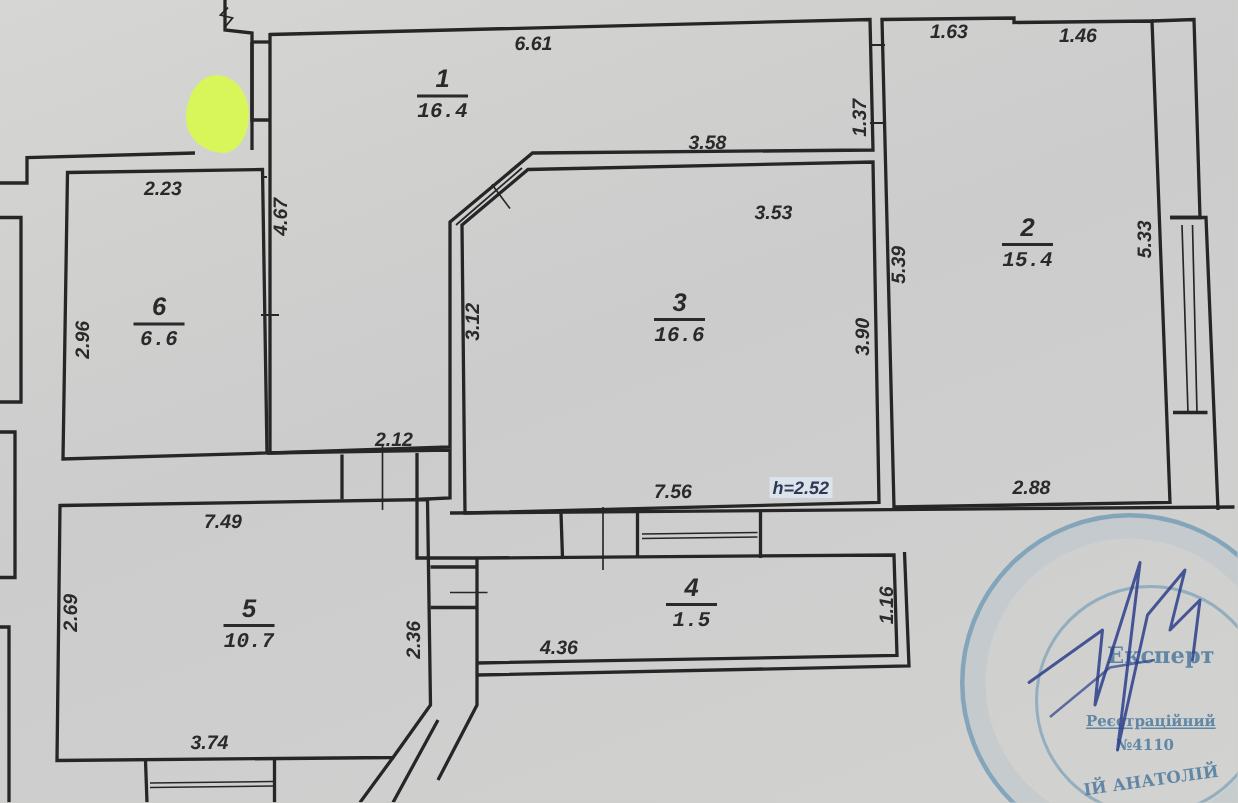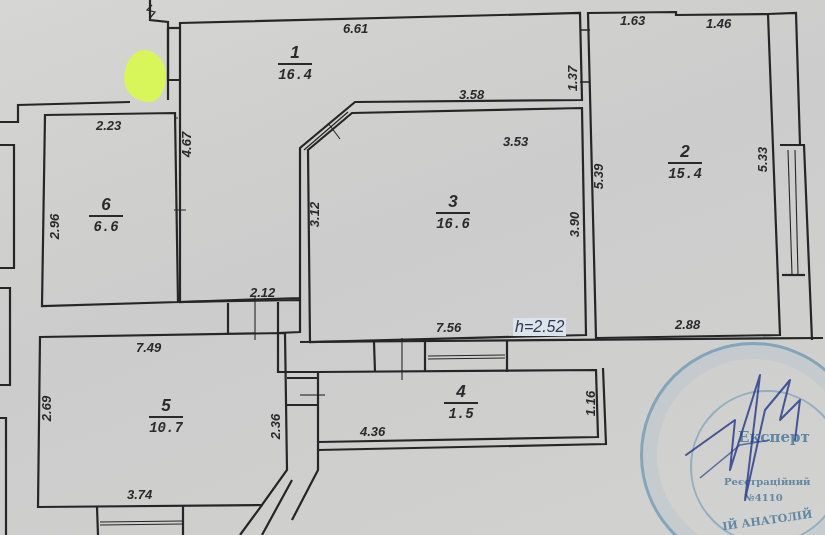--- a/index.html
+++ b/index.html
@@ -17,21 +17,21 @@
   }
   .dim.v { transform: rotate(-90deg); transform-origin: center center; }
   .room {
     position: absolute; text-align: center; color: #2a2a2a;
     font-weight: bold; font-style: italic; line-height: 1;
   }
   .room .num { font-size: 17px; display: block; padding-bottom: 2px; }
   .room .bar { display: block; height: 2px; background: #2a2a2a; margin: 0 auto 3px auto; width: 34px; }
   .room .area { font-size: 14px; display: block; font-family: Liberation Mono, monospace; }
   .height-label {
-    position: absolute; left: 513px; top: 318px; font-size: 16px; font-weight: normal;
+    position: absolute; left: 513px; top: 318px; font-size: 12px; font-weight: bold;
     font-style: italic; color: #2c3a55; background: #dde3ea; padding: 0 2px;
   }
   .stamp {
     position: absolute; left: 640px; top: 342px; width: 220px; height: 220px;
     border-radius: 50%; border: 3px solid rgba(70,130,170,0.55);
     box-shadow: inset 0 0 0 14px rgba(120,165,195,0.12);
   }
   .stamp-inner {
     position: absolute; left: 690px; top: 390px; width: 150px; height: 150px;
     border-radius: 50%; border: 2px solid rgba(70,130,170,0.45);
@@ -165,20 +165,20 @@
   <div class="dim" style="left:127px; top:488px;">3.74</div>
 
   <div class="dim" style="left:96px; top:119px;">2.23</div>
   <div class="dim v" style="left:42px; top:220px;">2.96</div>
 
   <div class="dim" style="left:208px; top:286px;margin-left:42px;">2.12</div>
 
   <div class="stamp"></div>
   <div class="stamp-inner"></div>
   <div class="stamp-text" style="left:738px; top:428px; font-size:15px;">Експерт</div>
-  <div class="stamp-text" style="left:724px; top:476px; font-size:10px;">Реєстраційний</div>
+  <div class="stamp-text" style="left:724px; top:476px; font-size:10px;text-decoration:underline;">Реєстраційний</div>
   <div class="stamp-text" style="left:744px; top:492px; font-size:10px;">№4110</div>
   <div class="stamp-text" style="left:722px; top:514px; font-size:11px; transform:rotate(-8deg);">ІЙ АНАТОЛІЙ</div>
   <svg style="position:absolute;left:0;top:0;" width="825" height="535">
     <path d="M686 455 L735 420 L730 470 L760 375 L745 500 L765 410 L790 380 L780 420 L800 400 L795 440" fill="none" stroke="#2b3e8a" stroke-width="2" stroke-linecap="round" stroke-linejoin="round" opacity="0.85"></path>
     <path d="M700 478 L740 445 L770 440" fill="none" stroke="#2b3e8a" stroke-width="1.6" opacity="0.7"></path>
   </svg>
 </div>
 
 </body></html>

